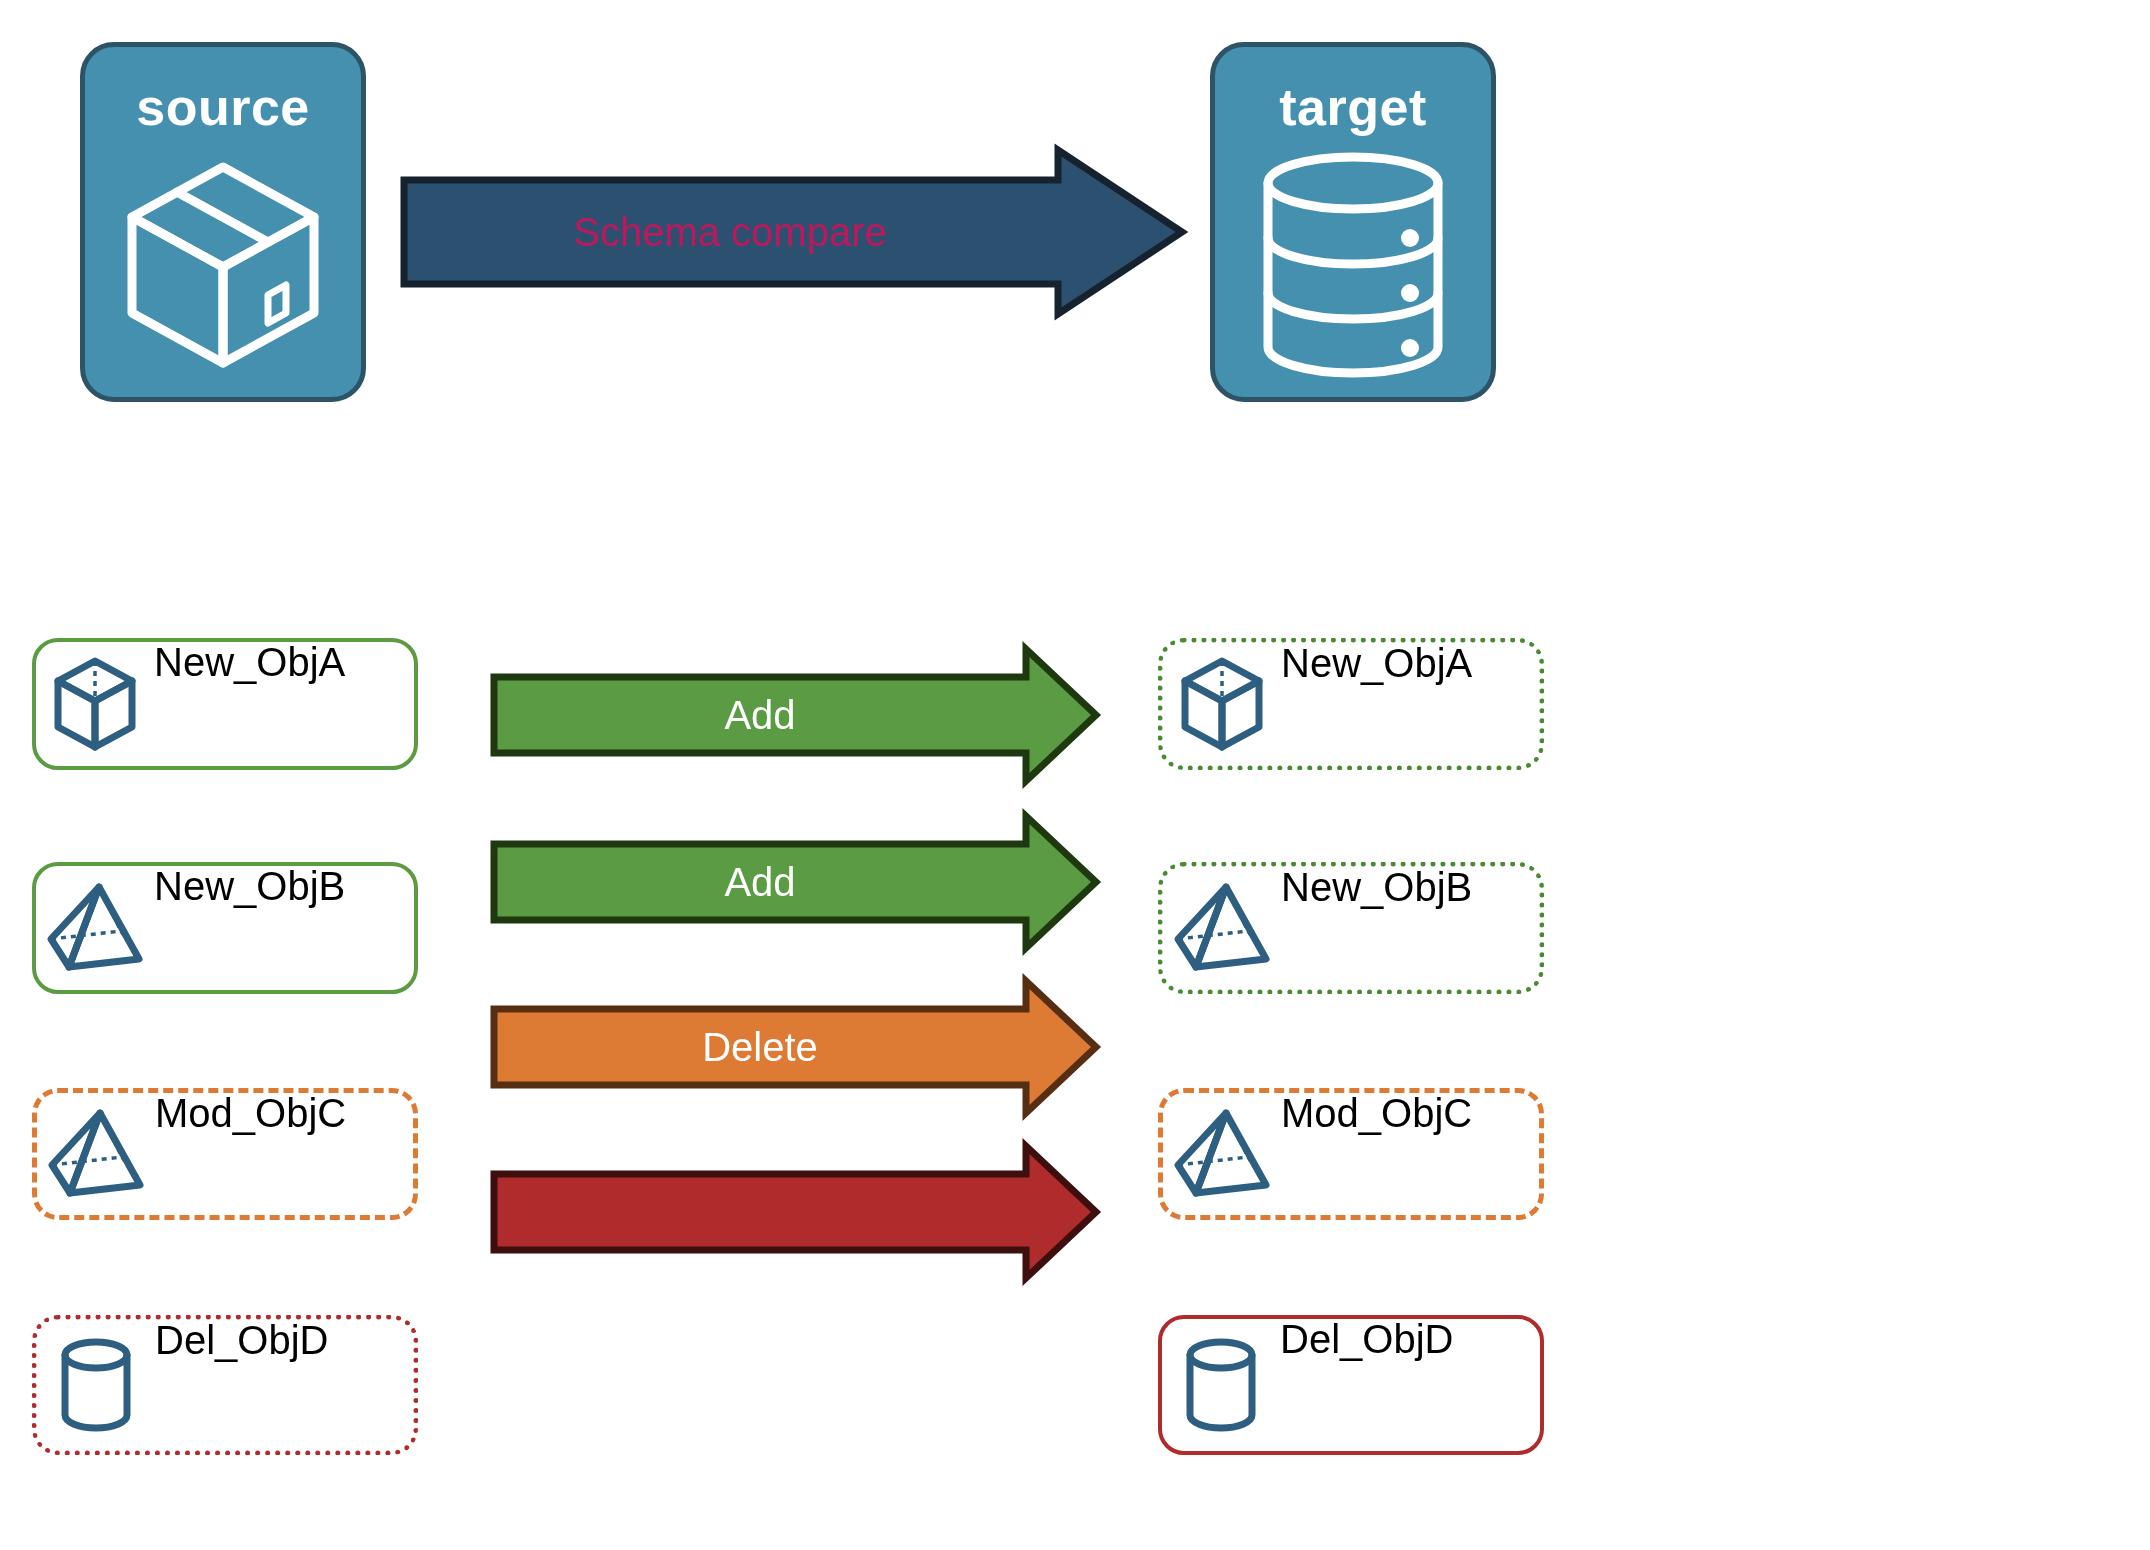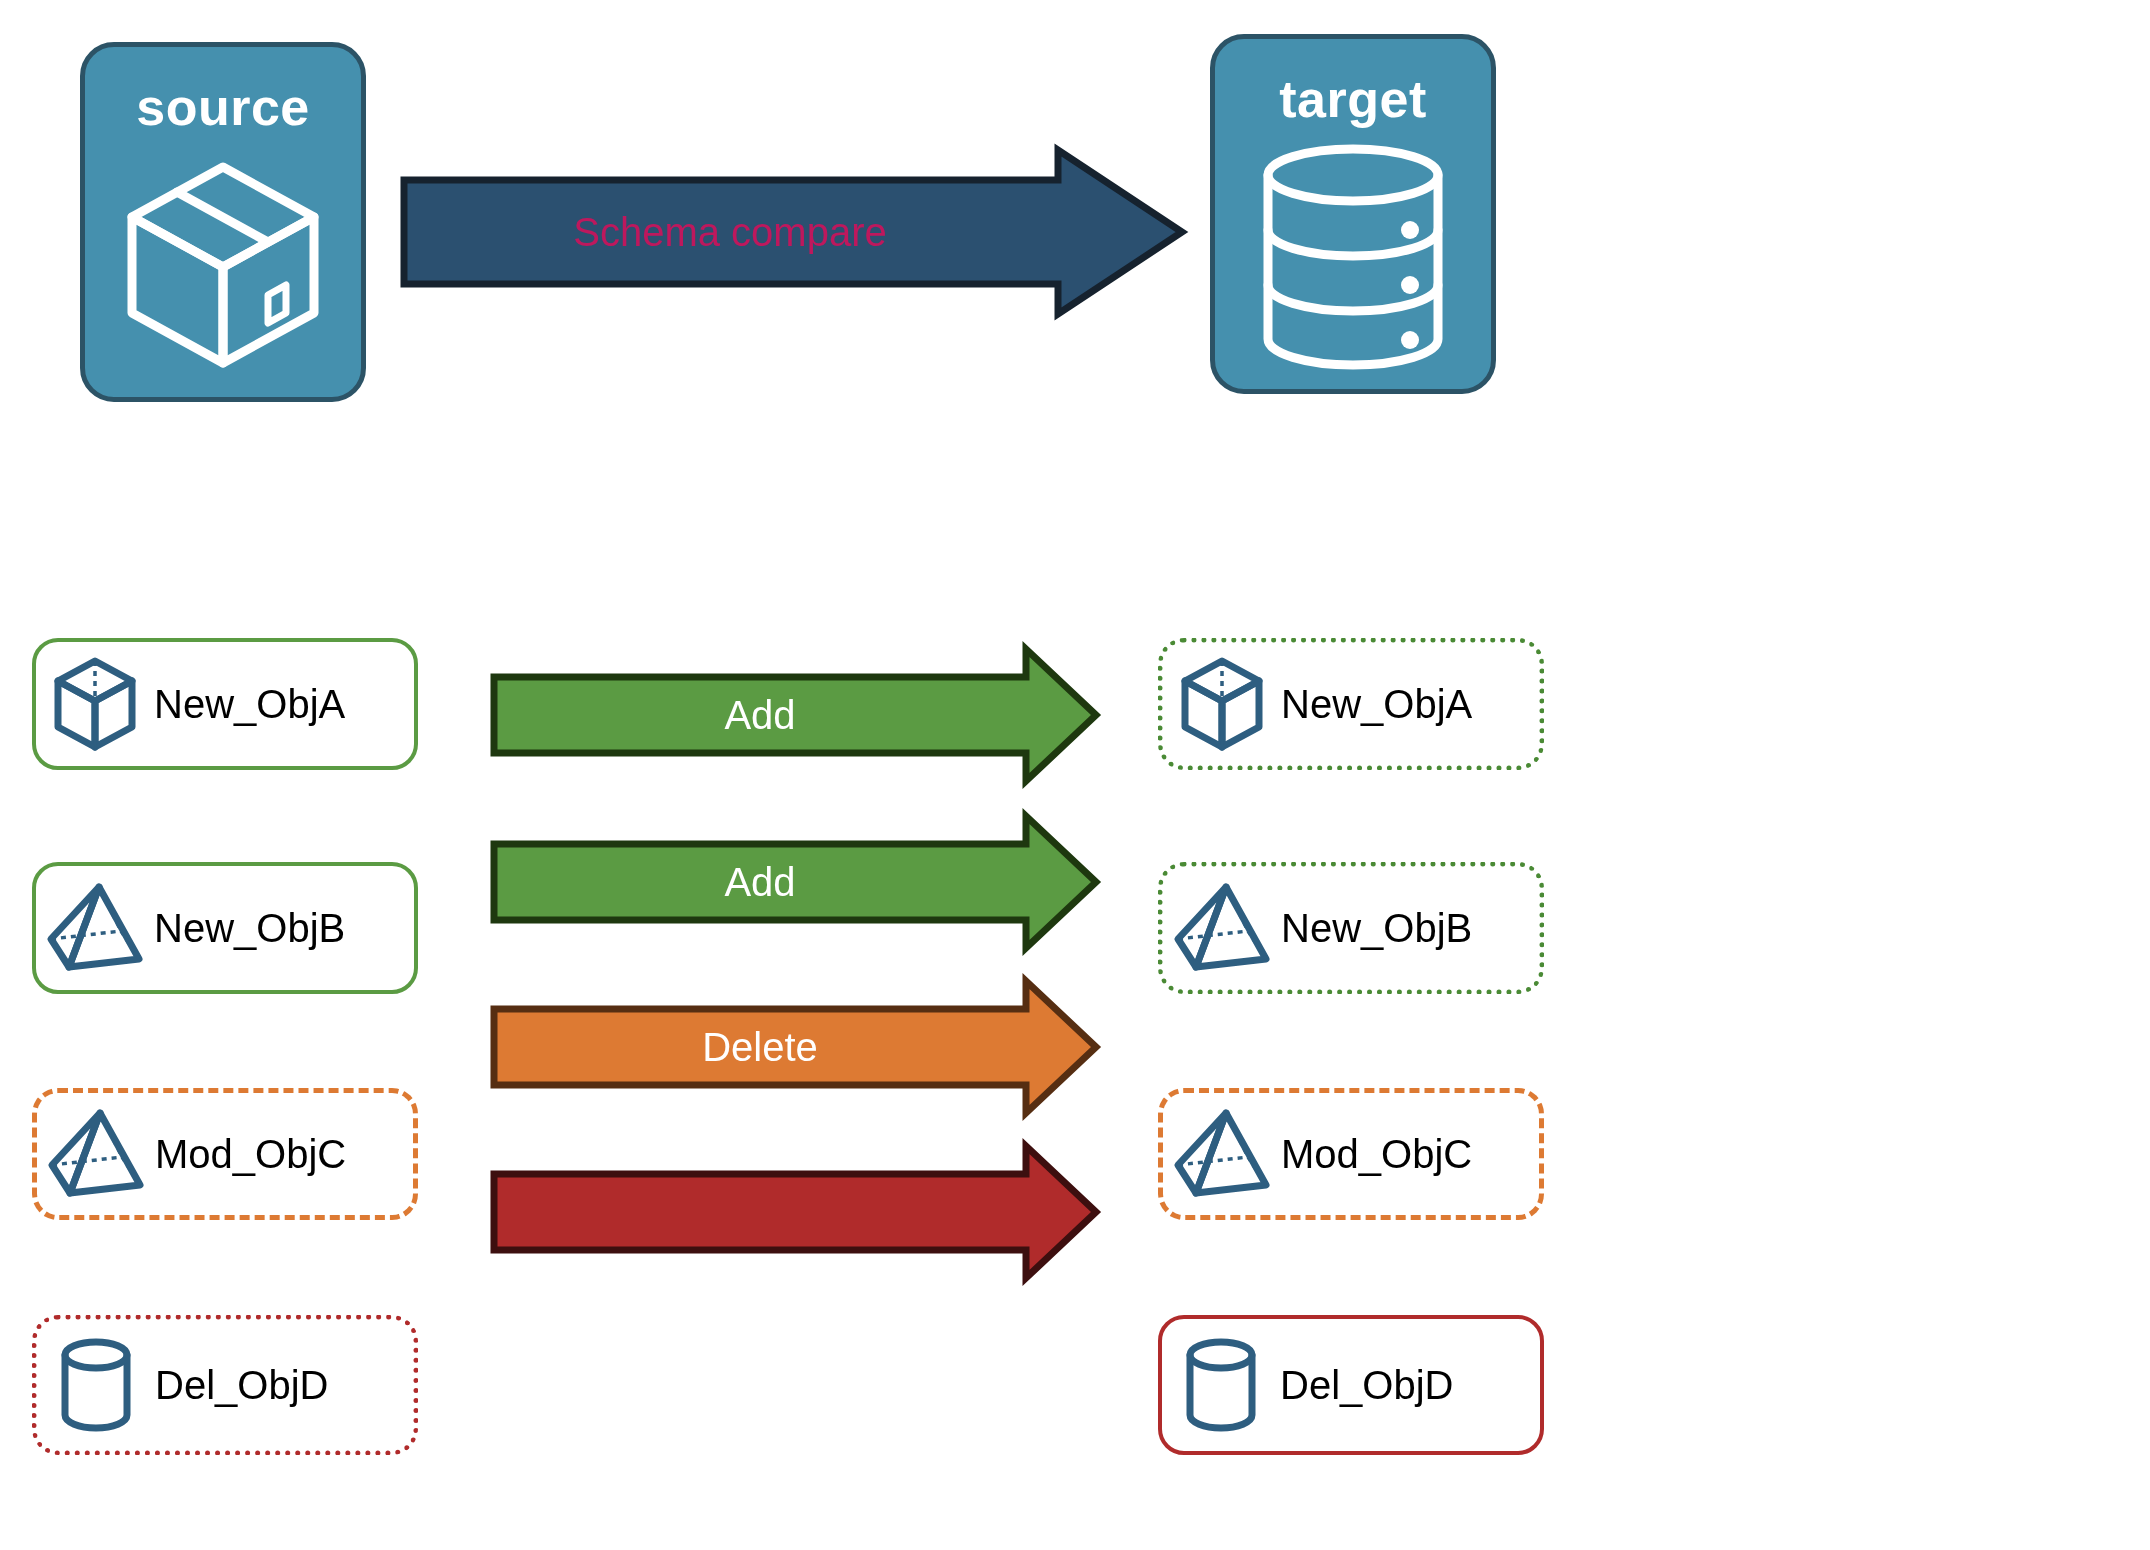--- a/index.html
+++ b/index.html
@@ -40,21 +40,21 @@
     line-height: 1;
   }
   .endpoint-graphic {
     flex: 1;
     display: flex;
     align-items: center;
     justify-content: center;
     width: 100%;
   }
   #source-card { left: 80px; top: 42px; }
-  #target-card { left: 1210px; top: 34px; }
+  #target-card { left: 1210px; top: 42px; }
 
   
   #compare-arrow {
     position: absolute;
     left: 400px;
     top: 146px;
     width: 786px;
     height: 172px;
   }
   .arrow-label {
@@ -97,21 +97,20 @@
   }
 
   
   .pill {
     position: absolute;
     height: 132px;
     border-radius: 26px;
     background: #ffffff;
     box-sizing: border-box;
     display: flex;
-    align-items: center;
   }
   .pill.left  { left: 32px;   width: 386px; }
   .pill.right { left: 1158px; width: 386px; }
 
   .pill .icon-slot {
     width: 118px;
     min-width: 118px;
     display: flex;
     align-items: center;
     justify-content: center;

